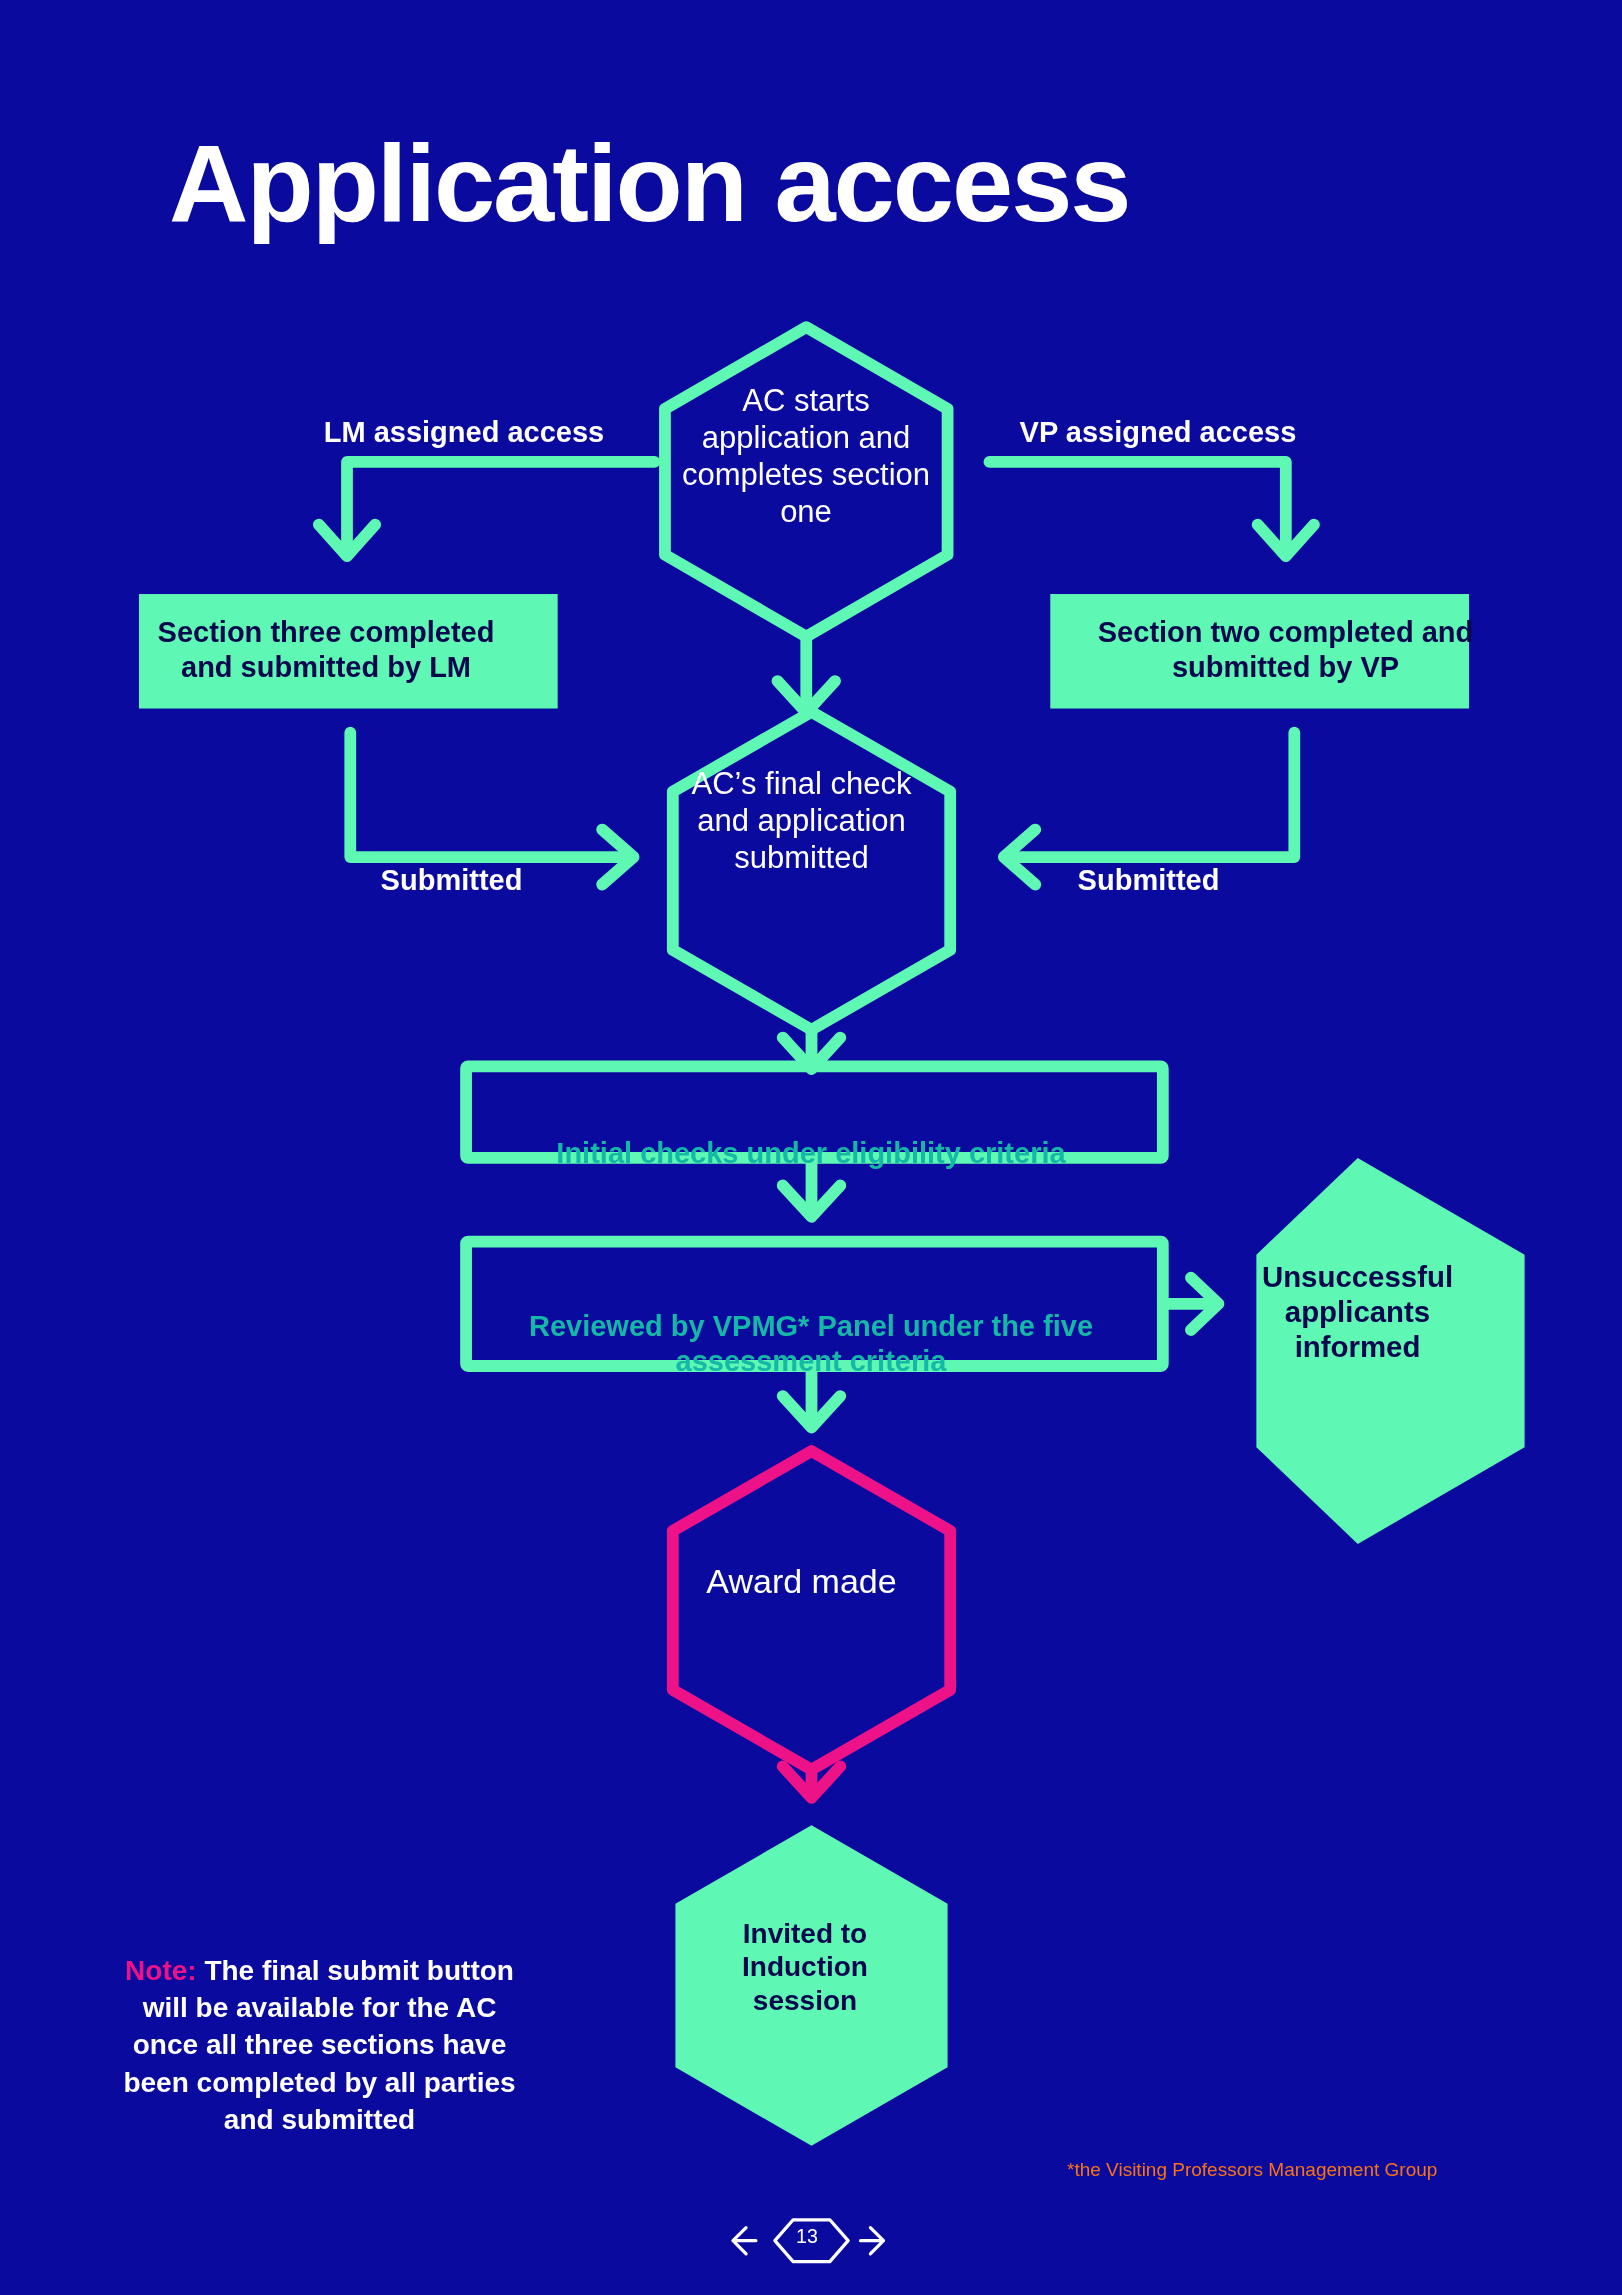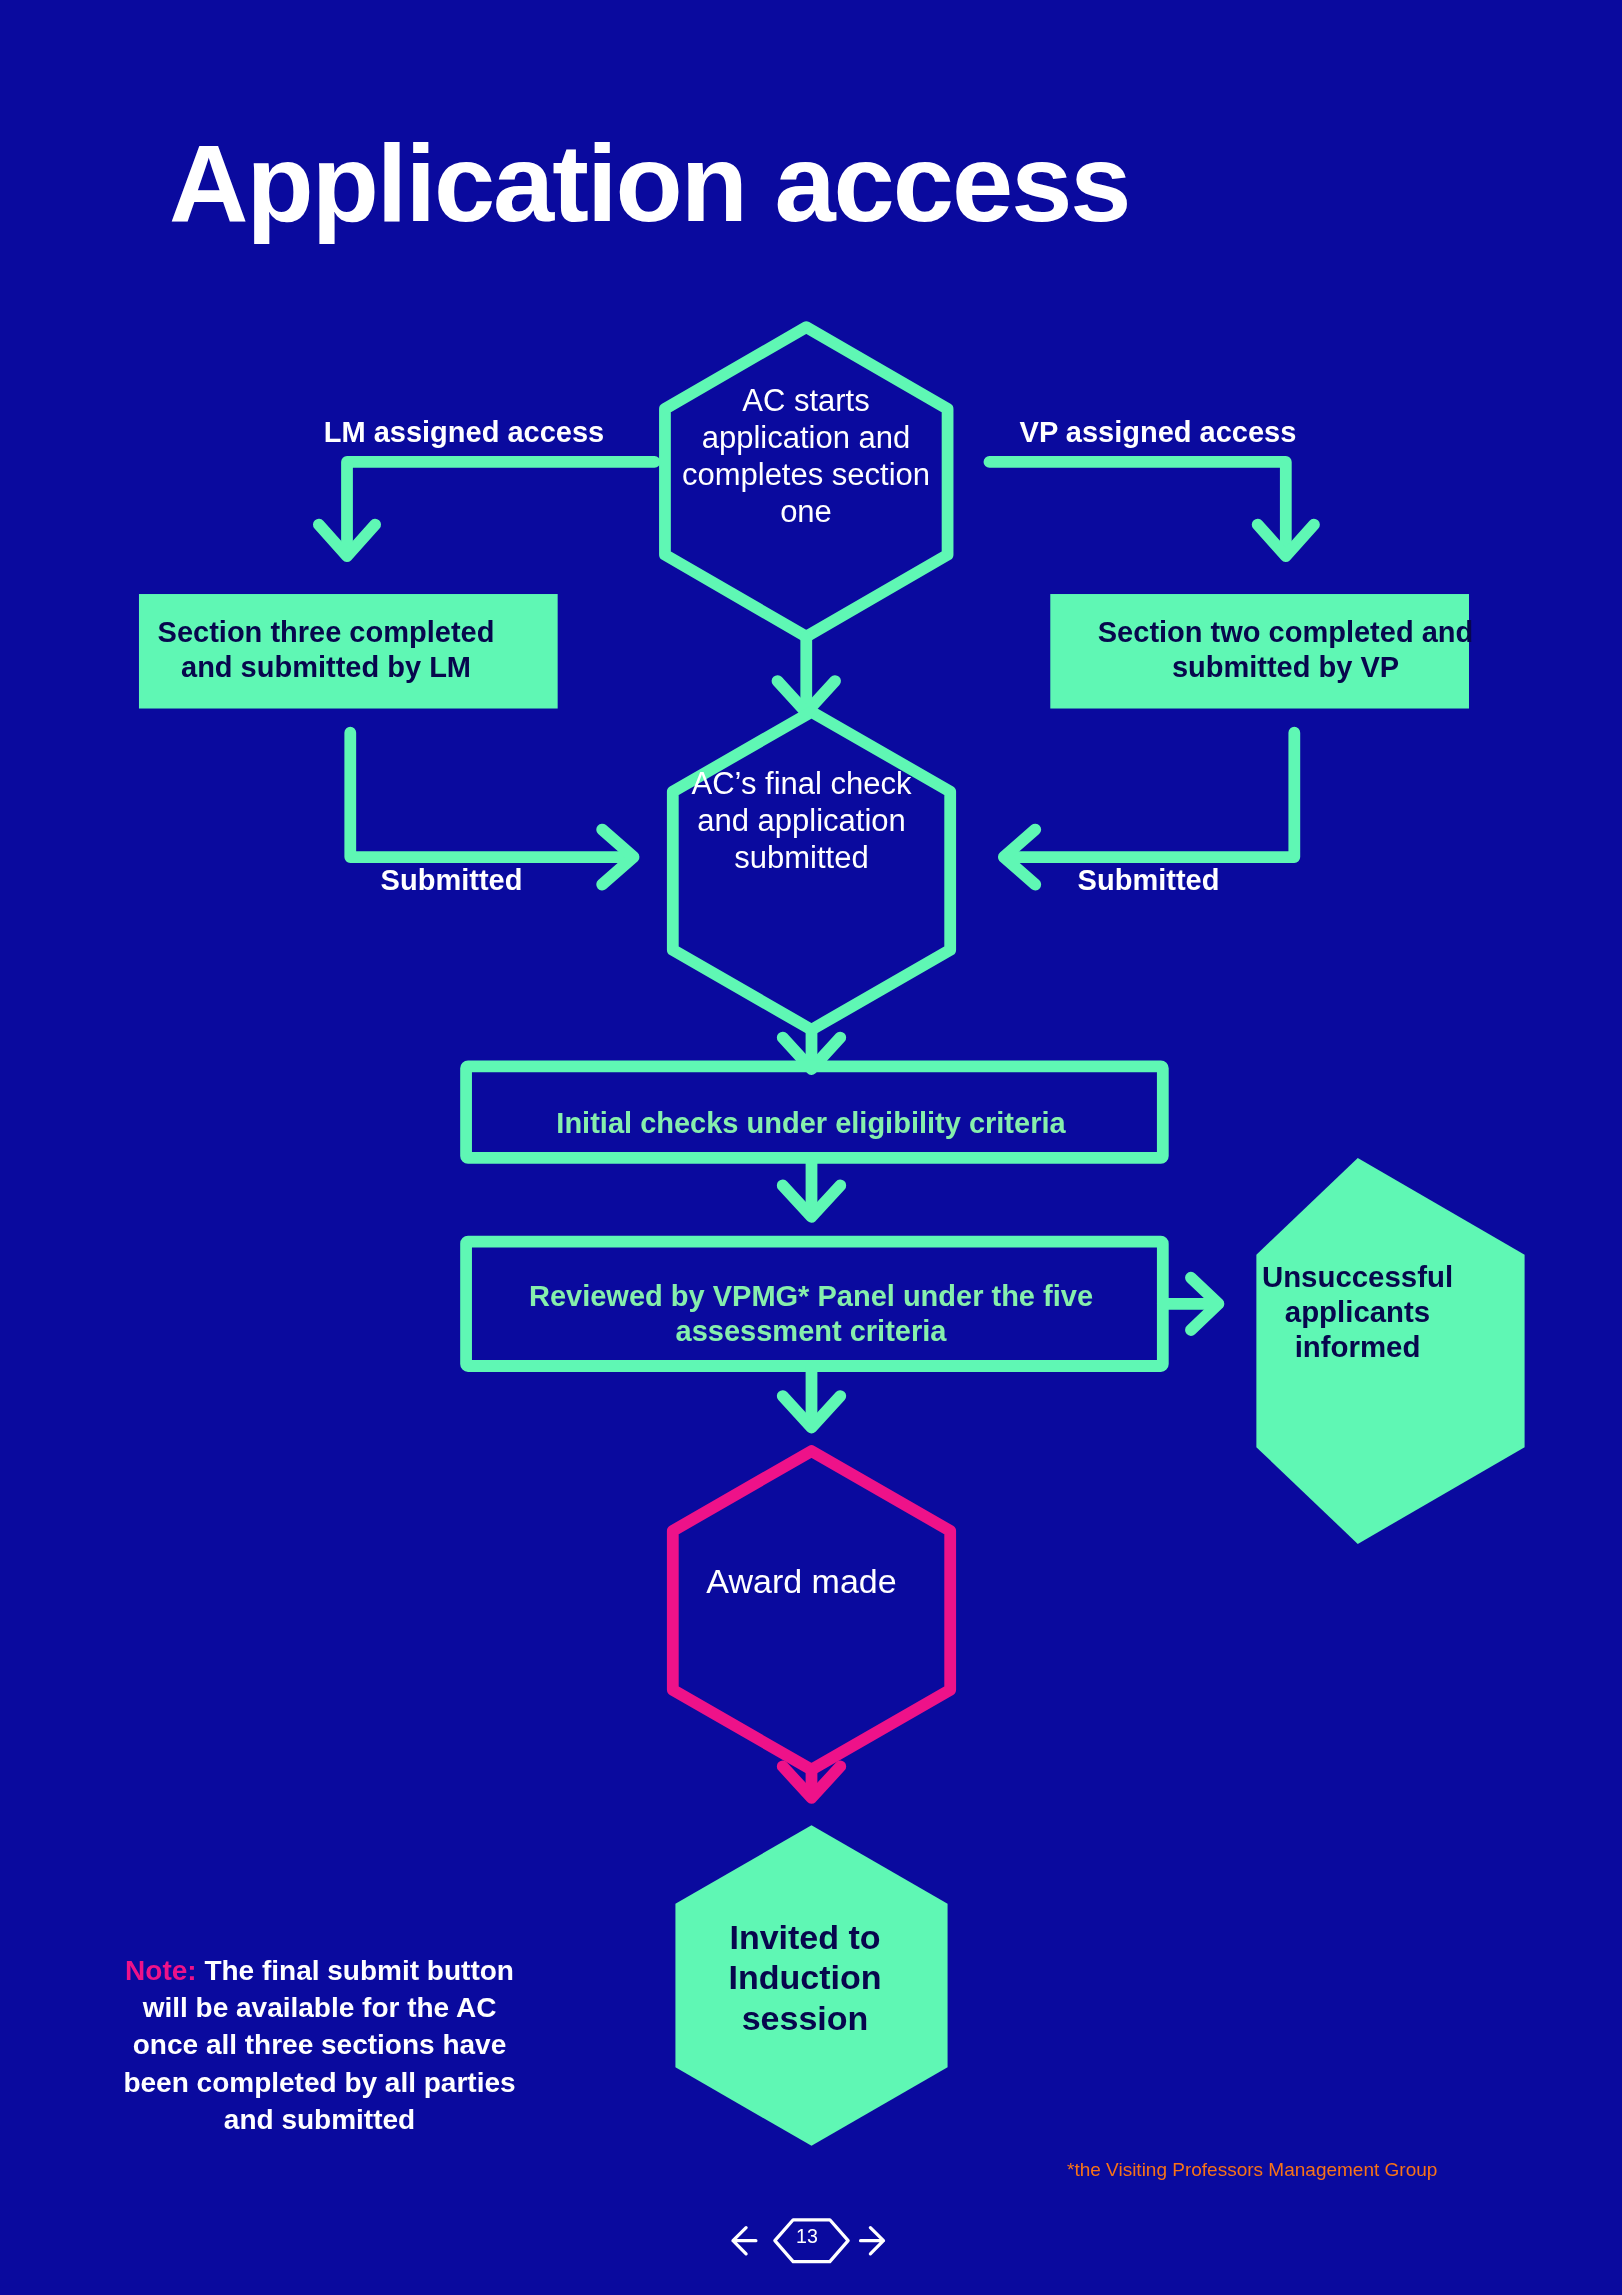--- a/index.html
+++ b/index.html
@@ -15,27 +15,27 @@
     position:absolute;left:169px;top:128px;
     font-size:110px;font-weight:700;color:#FFFFFF;
     letter-spacing:-2px;line-height:1;white-space:nowrap;
   }
 
   .lbl{position:absolute;color:#FFFFFF;font-weight:700;text-align:center;line-height:1.16;}
 
   .hexlbl-white{position:absolute;color:#FFFFFF;font-weight:400;text-align:center;line-height:1.19;}
   .hexlbl-dark{position:absolute;color:#07074d;font-weight:700;text-align:center;line-height:1.19;}
   .boxlbl-dark{position:absolute;color:#07074d;font-weight:700;text-align:center;line-height:1.22;}
-  .boxlbl-white{position:absolute;color:#86efac;font-weight:700;text-align:center;line-height:1.22;}
+  .boxlbl-white{position:absolute;color:#14b8a6;font-weight:700;text-align:center;line-height:1.22;margin-top:30px;}
 
   #ac-start-label{left:677px;top:383px;width:258px;font-size:31px;}
   #ac-final-label{left:677px;top:766px;width:249px;font-size:31px;}
   #award-label{left:677px;top:1561px;width:249px;font-size:34px;}
   #unsuccessful-label{left:1230px;top:1260px;width:255px;font-size:29.4px;}
-  #invited-label{left:694px;top:1917px;width:222px;font-size:34px;}
+  #invited-label{left:694px;top:1917px;width:222px;font-size:28px;}
 
   #section-three-label{left:139px;top:615px;width:374px;font-size:29px;}
   #section-two-label{left:1076px;top:615px;width:419px;font-size:29px;}
   #initial-checks-label{left:484px;top:1106px;width:654px;font-size:29px;}
   #vpmg-label{left:484px;top:1279px;width:654px;font-size:29px;}
 
   #lm-access-label{left:281px;top:416px;width:366px;font-size:29px;}
   #vp-access-label{left:975px;top:416px;width:366px;font-size:29px;}
   #submitted-left-label{left:314px;top:864px;width:275px;font-size:29px;}
   #submitted-right-label{left:1011px;top:864px;width:275px;font-size:29px;}

